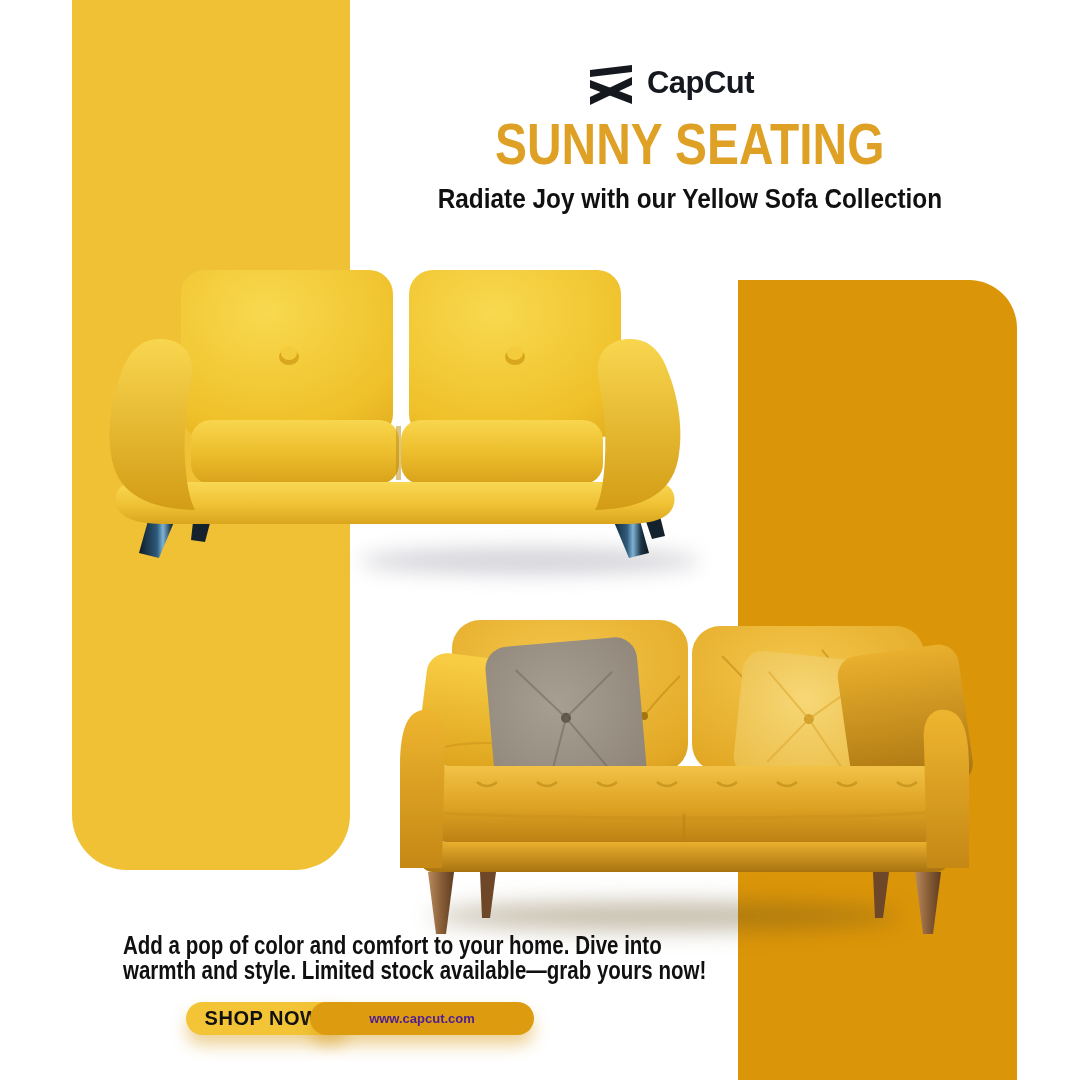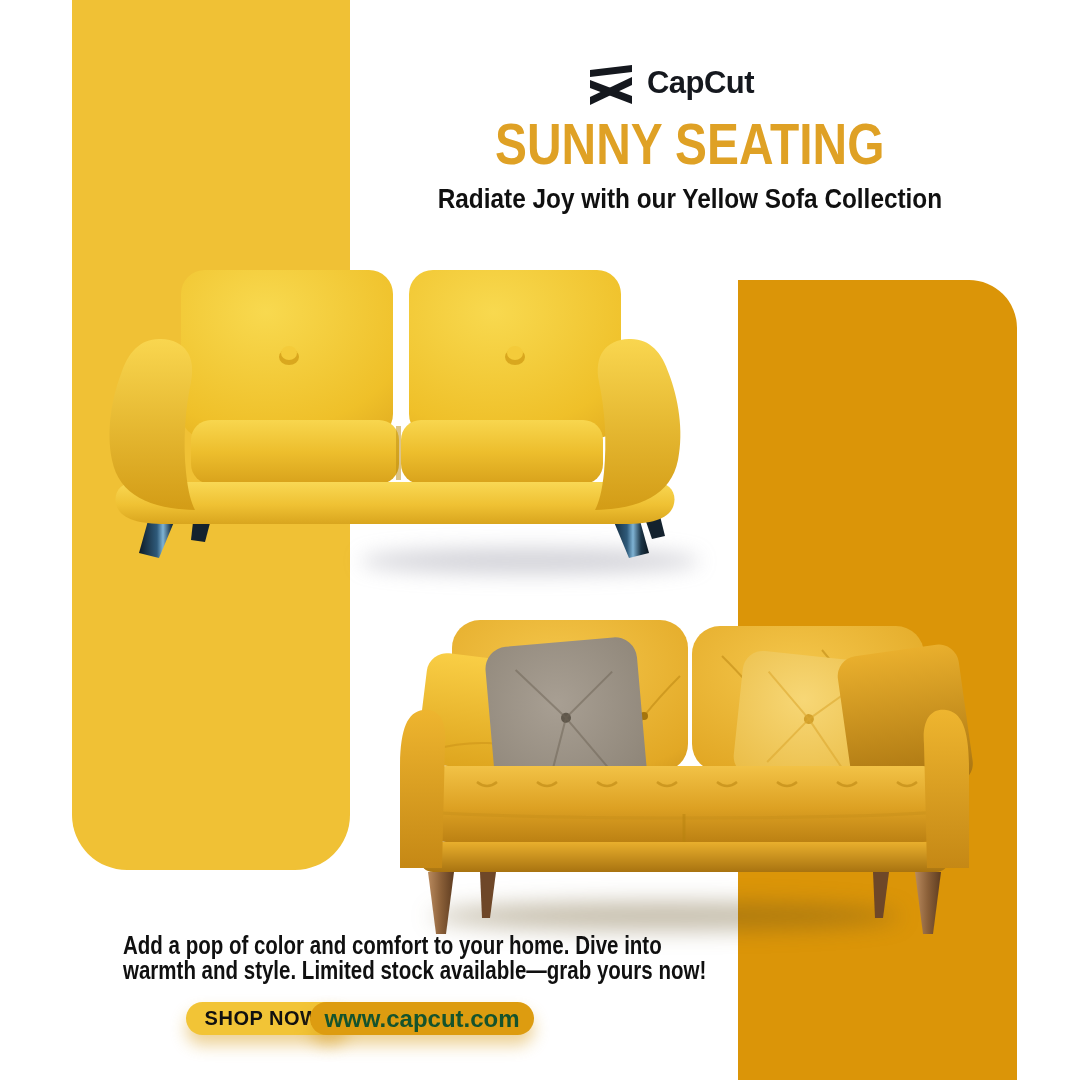--- a/index.html
+++ b/index.html
@@ -36,21 +36,21 @@
   
   .desc{position:absolute;left:75px;top:933px;z-index:4;color:var(--text_dark);
         font-size:25px;font-weight:700;line-height:24.5px;margin-left:48px;}
   .desc-line{transform:scaleX(.82);transform-origin:left center;white-space:nowrap;}
   
   .pill{position:absolute;top:1002px;height:33px;border-radius:17px;display:flex;
         align-items:center;justify-content:center;box-shadow:0 10px 16px rgba(216,156,24,.45);}
   .pill-yellow{left:186px;width:152px;background:var(--pill_yellow);z-index:5;padding-right:10px;}
   .pill-yellow span{color:var(--text_dark);font-weight:700;font-size:20px;letter-spacing:.5px;}
   .pill-orange{left:310px;width:224px;background:var(--pill_orange);z-index:6;}
-  .pill-orange span{color:#14532d;font-weight:700;font-size:24px;}
+  .pill-orange span{color:#4c1d95;font-weight:700;font-size:13px;}
 </style>
 </head>
 <body>
 
 <div class="canvas">
 
   <div class="panel-left"></div>
   <div class="panel-right"></div>
 
   <div class="header">

